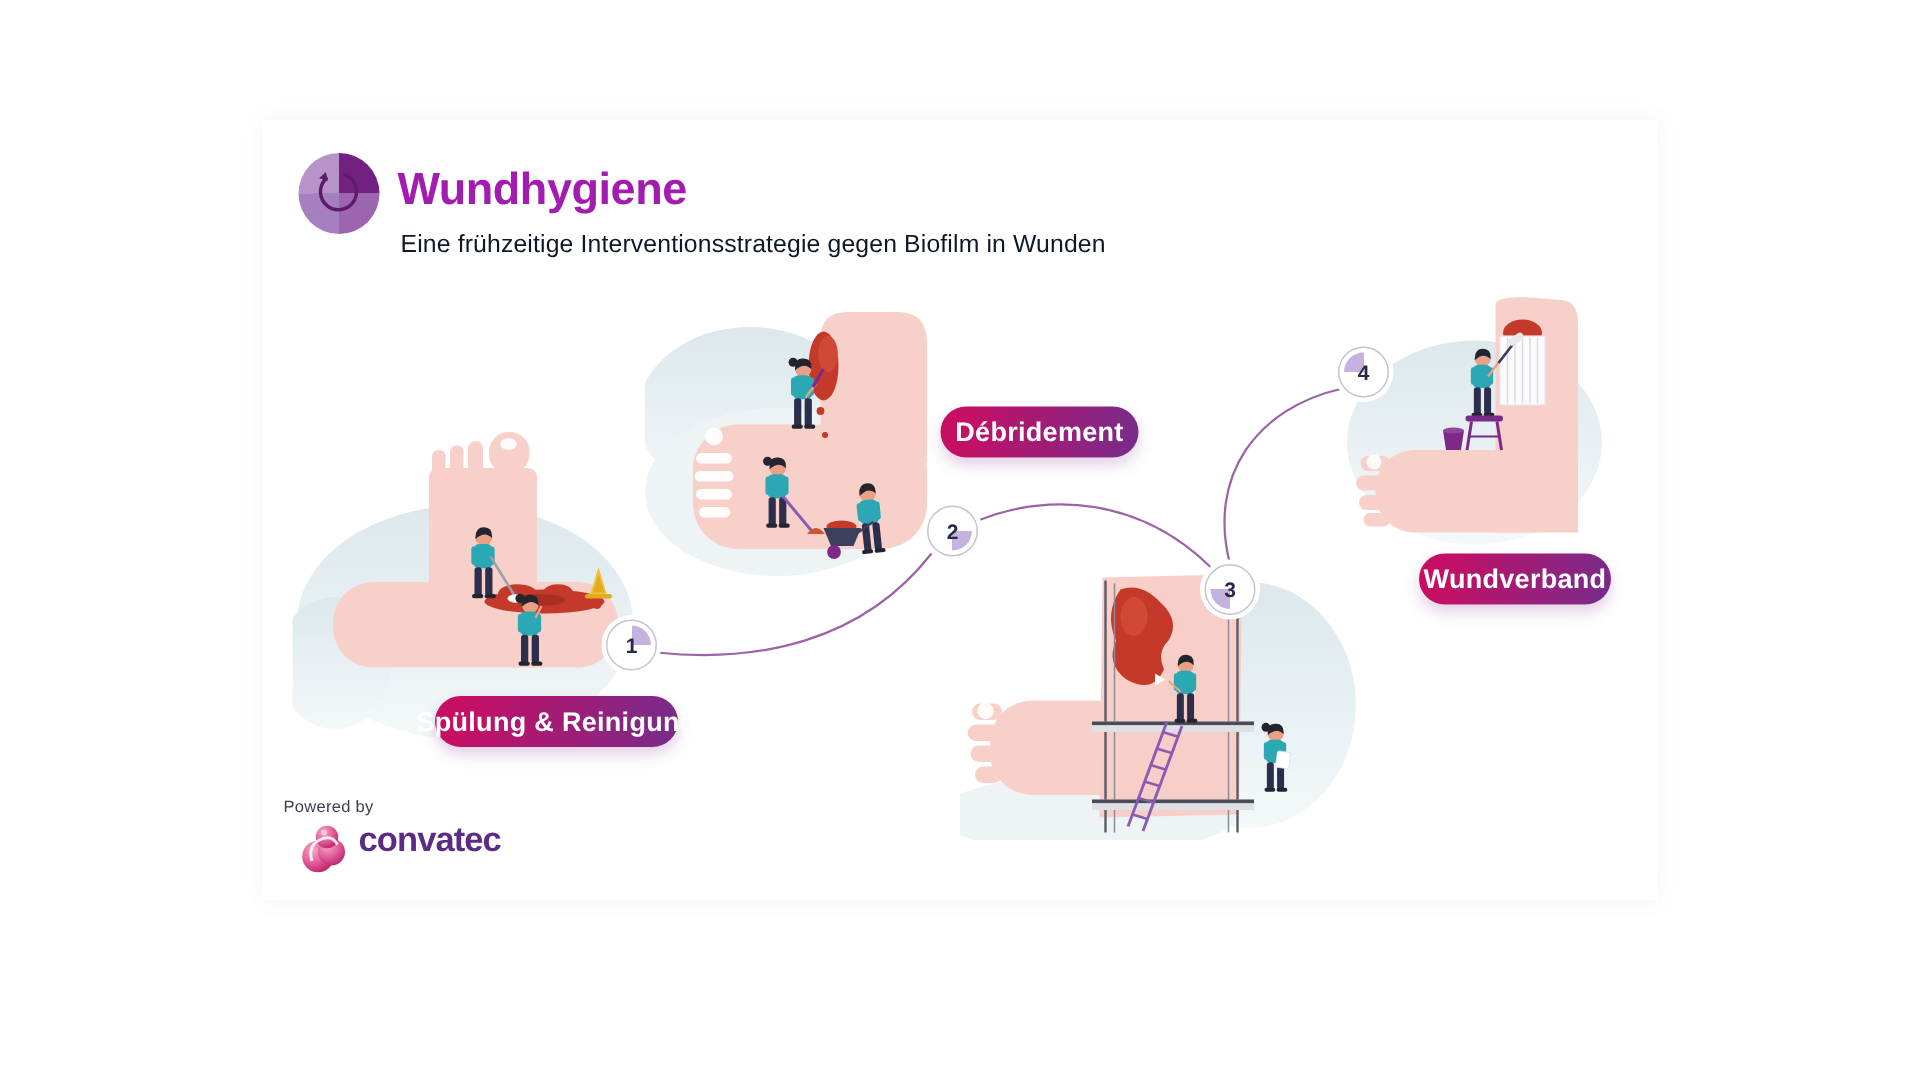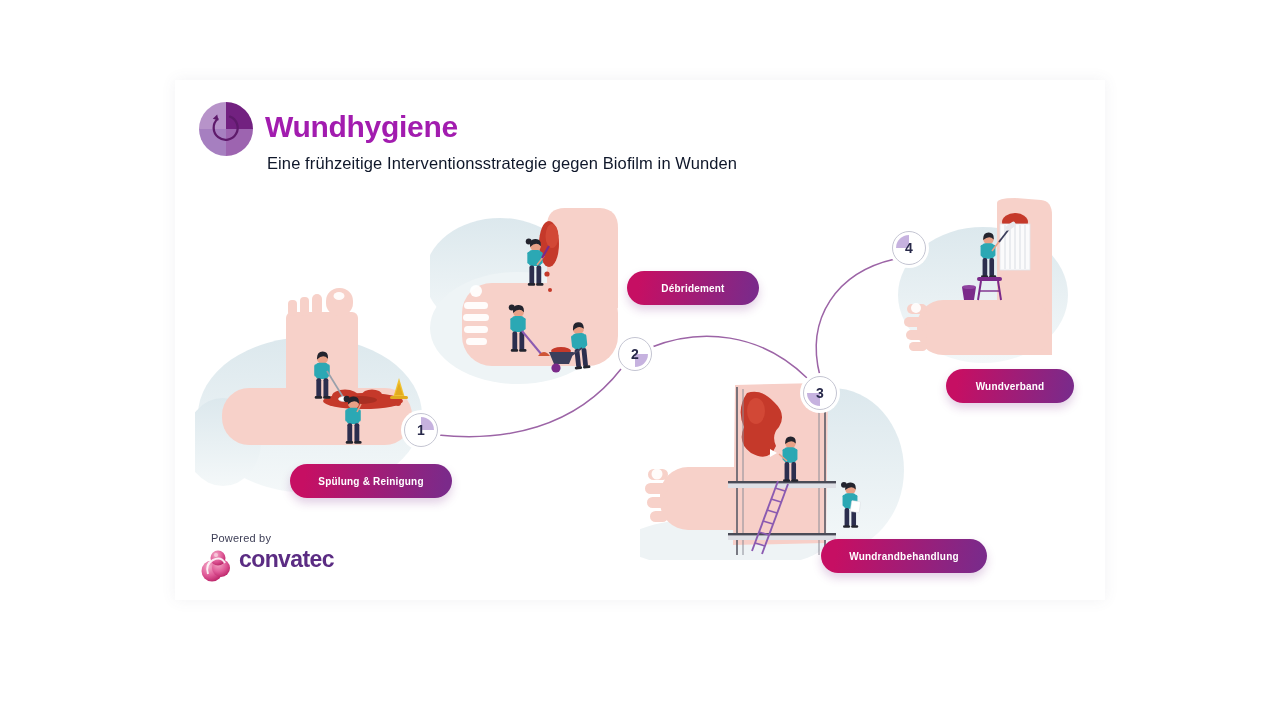--- a/index.html
+++ b/index.html
@@ -34,31 +34,31 @@
   .wedge { position:absolute; inset:3px; border-radius:50%; }
   .w1 { background:conic-gradient(#c6b2df 0 90deg, transparent 90deg 360deg); }
   .w2 { background:conic-gradient(from 90deg, #c6b2df 0 90deg, transparent 90deg 360deg); }
   .w3 { background:conic-gradient(from 180deg, #c6b2df 0 90deg, transparent 90deg 360deg); }
   .w4 { background:conic-gradient(from 270deg, #c6b2df 0 90deg, transparent 90deg 360deg); }
   .step-num { position:relative; font-weight:700; font-size:14px; color:#28294a; }
   #sc1 { left:229px; top:333px; } #sc2 { left:443px; top:257px; }
   #sc3 { left:628px; top:296px; } #sc4 { left:717px; top:151px; }
 
   
-  .badge { position:absolute; height:34px; border-radius:18px; color:#ffffff; font-weight:700; font-size:10px;
+  .badge { position:absolute; height:34px; border-radius:18px; color:#ffffff; font-weight:700; font-size:18px;
       letter-spacing:.2px; display:flex; align-items:center; justify-content:center;
       background:linear-gradient(100deg,#c60f63 10%, #7b2a8a 95%);
       box-shadow:0 5px 10px rgba(123,42,138,.22); white-space:nowrap; }
   #b1 { left:115px; top:384px; width:162px; }
   #b2 { left:452px; top:191px; width:132px; }
   #b3 { left:646px; top:459px; width:166px; }
   #b4 { left:771px; top:289px; width:128px;text-align:right; }
 
   
-  .powered { position:absolute; left:36px; top:452px; font-size:11px; color:#3c3d55; letter-spacing:.2px; }
+  .powered { position:absolute; left:14px; top:452px; font-size:11px; color:#3c3d55; letter-spacing:.2px; }
   .brandrow { position:absolute; left:24px; top:466px; display:flex; }
   .brand-word { font-weight:700; font-size:23px; color:#5b2c83; letter-spacing:-.6px; margin-left:6px; }
 
   .hiddefs { position:absolute; width:0; height:0; }
 </style>
 </head>
 <body>
 
 <svg class="hiddefs" aria-hidden="true">
   <defs>
@@ -286,21 +286,20 @@
     <div class="wedge w3"></div>
     <span class="step-num">3</span>
   </div>
   <div id="sc4" class="step-circle">
     <div class="wedge w4"></div>
     <span class="step-num">4</span>
   </div>
 
   <div id="b1" class="badge">Spülung &amp; Reinigung</div>
   <div id="b2" class="badge">Débridement</div>
-  <div id="b3" class="badge">Wundrandbehandlung</div>
   <div id="b4" class="badge">Wundverband</div>
 
   <div class="powered">Powered by</div>
   <div class="brandrow">
     <svg width="34" height="36" viewBox="0 0 34 36">
       <circle cx="13" cy="25" r="10.5" fill="url(#cvg)"></circle>
       <circle cx="22" cy="22" r="9" fill="url(#cvg)"></circle>
       <circle cx="19" cy="12" r="7.5" fill="url(#cvg)"></circle>
       <path d="M 9 28 Q 6 18 14 14 Q 22 10 26 17" fill="none" stroke="#ffffff" stroke-width="2" opacity=".85"></path>
       <circle cx="17" cy="9" r="2" fill="#f6c7da"></circle>

